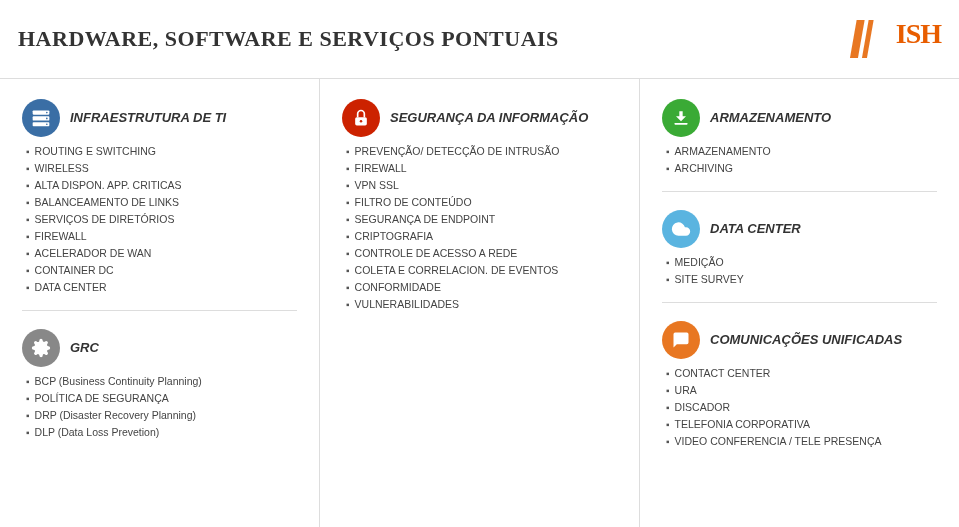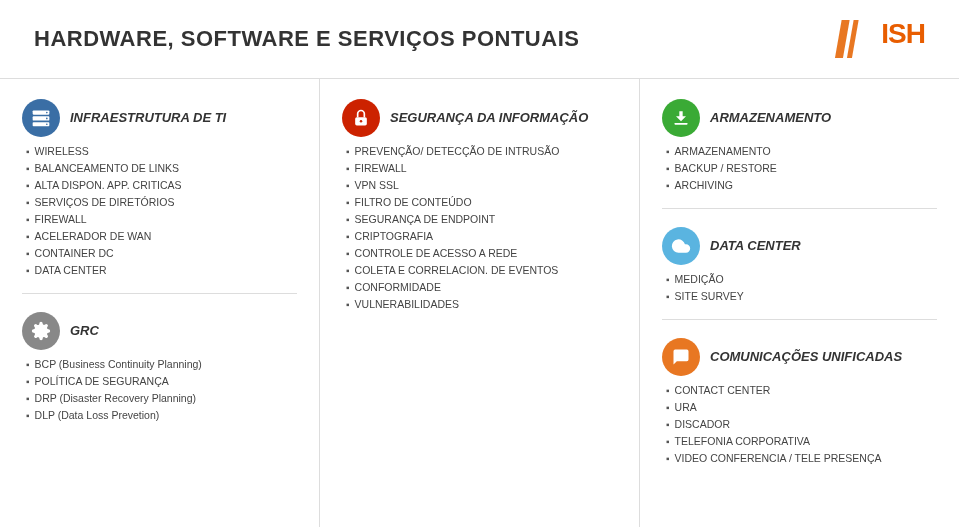--- a/index.html
+++ b/index.html
@@ -5,25 +5,26 @@
     * { margin: 0; padding: 0; box-sizing: border-box; }
     body {
       font-family: Arial, sans-serif;
       background: #f0f0f0;
       width: 959px;
       min-height: 527px;
       overflow: hidden;
     }
     .header {
       background: white;
-      padding: 18px 34px;
+      padding: 18px 18px;
       display: flex;
       align-items: center;
       justify-content: space-between;
       border-bottom: 1px solid #ddd;
+      font-family: Liberation Serif, serif;
     }
     .header-title {
       font-size: 22px;
       font-weight: bold;
       color: #333;
       letter-spacing: 0.5px;
     }
     .header-right {
       display: flex;
       gap: 12px;
@@ -126,23 +127,24 @@
               <rect x="2" y="10" width="20" height="5" rx="1" fill="white"></rect>
               <rect x="2" y="17" width="20" height="5" rx="1" fill="white"></rect>
               <circle cx="19" cy="5.5" r="1" fill="#3a6ea5"></circle>
               <circle cx="19" cy="12.5" r="1" fill="#3a6ea5"></circle>
               <circle cx="19" cy="19.5" r="1" fill="#3a6ea5"></circle>
             </svg>
           </div>
           <span class="section-title">INFRAESTRUTURA DE TI</span>
         </div>
         <ul class="section-list">
+          <li>ROUTING E SWITCHING</li>
           <li>WIRELESS</li>
+          <li>ALTA DISPON. APP. CRITICAS</li>
           <li>BALANCEAMENTO DE LINKS</li>
-          <li>ALTA DISPON. APP. CRITICAS</li>
           <li>SERVIÇOS DE DIRETÓRIOS</li>
           <li>FIREWALL</li>
           <li>ACELERADOR DE WAN</li>
           <li>CONTAINER DC</li>
           <li>DATA CENTER</li>
         </ul>
         <hr class="divider-h">
       </div>
       <div class="section">
         <div class="section-header">
@@ -194,21 +196,20 @@
           <div class="icon-circle" style="background: rgb(58, 170, 53);">
             <svg viewBox="0 0 24 24" fill="white" width="20" height="20">
               <path d="M12 16l-6-6h4V4h4v6h4l-6 6z"></path>
               <rect x="4" y="18" width="16" height="2" rx="1" fill="white"></rect>
             </svg>
           </div>
           <span class="section-title">ARMAZENAMENTO</span>
         </div>
         <ul class="section-list">
           <li>ARMAZENAMENTO</li>
-          <li>BACKUP / RESTORE</li>
           <li>ARCHIVING</li>
         </ul>
         <hr class="divider-h">
       </div>
       <div class="section">
         <div class="section-header">
           <div class="icon-circle" style="background: rgb(90, 180, 224);">
             <svg viewBox="0 0 24 24" fill="white" width="20" height="20">
               <path d="M18 10h-1.26A8 8 0 109 20h9a5 5 0 000-10z"></path>
             </svg>

